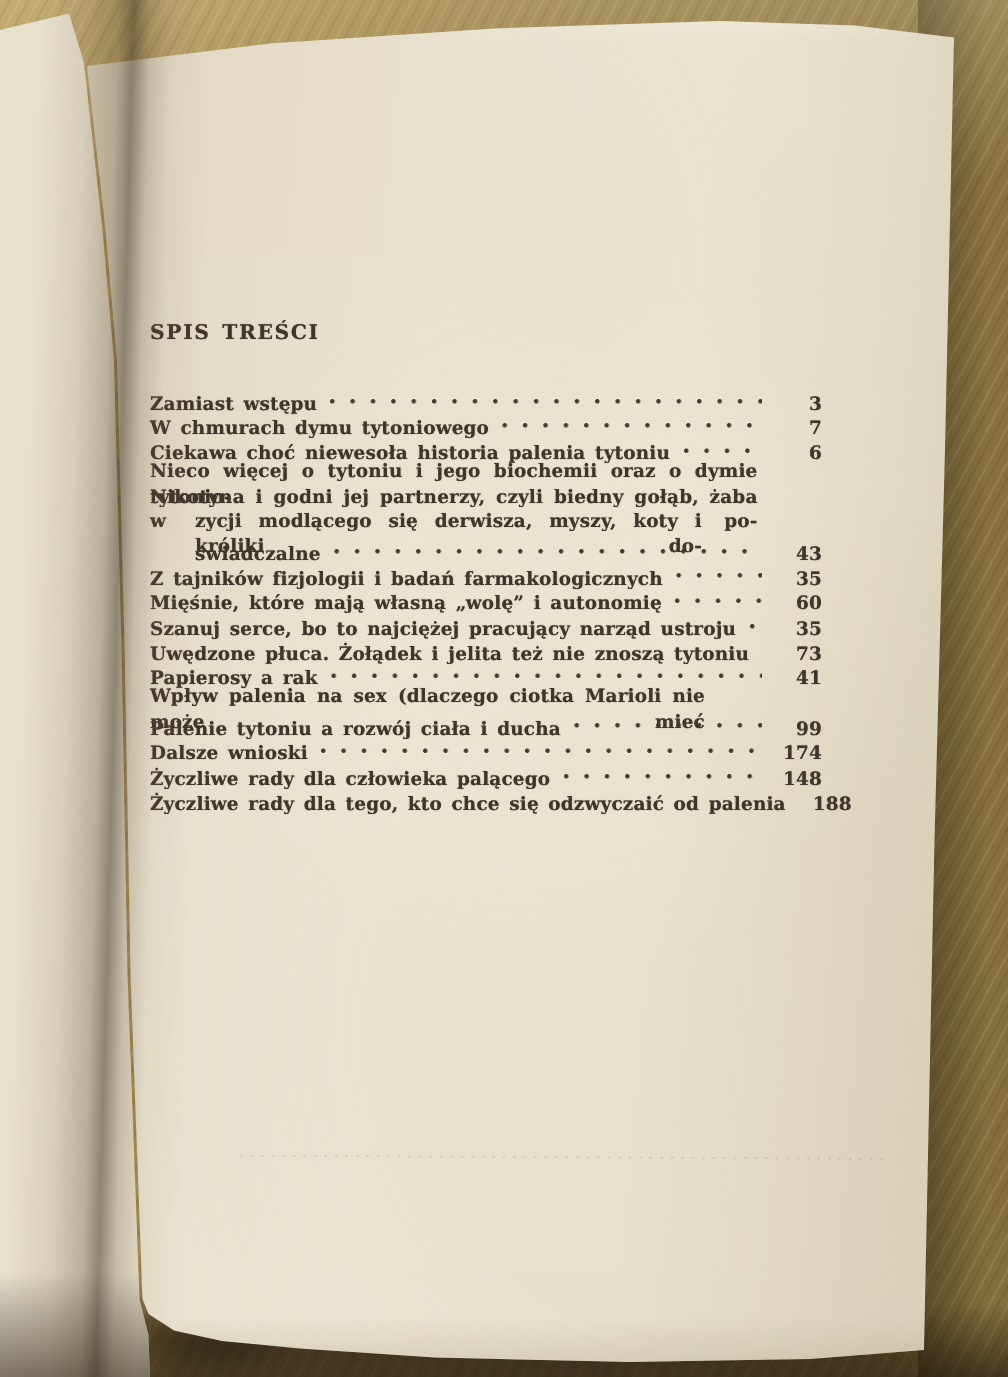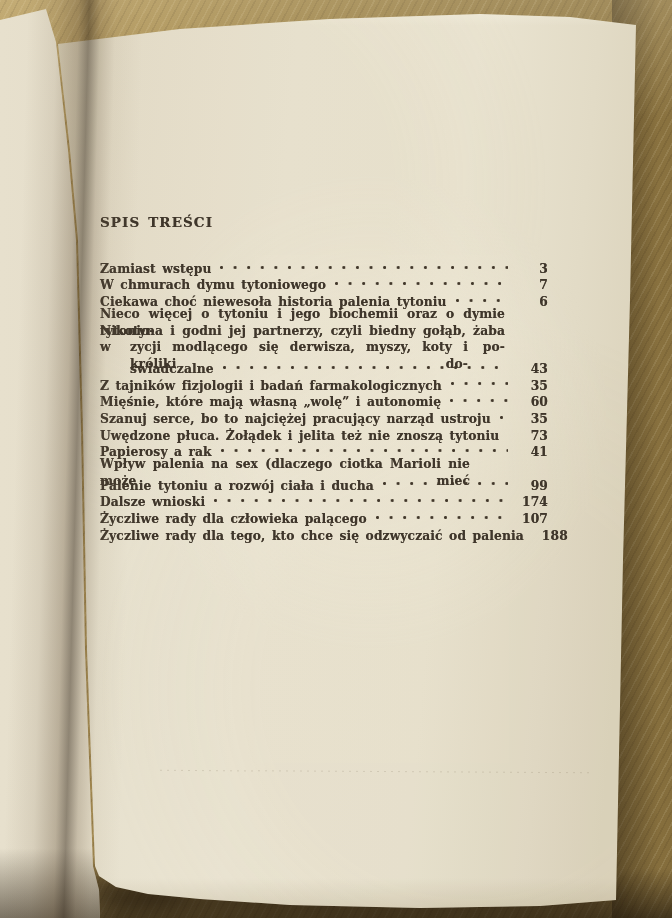--- a/index.html
+++ b/index.html
@@ -190,21 +190,21 @@
         <span class="num">99</span>
       </div>
       <div class="row">
         <span class="t">Dalsze wnioski</span>
         <span class="dots"></span>
         <span class="num">174</span>
       </div>
       <div class="row">
         <span class="t">Życzliwe rady dla człowieka palącego</span>
         <span class="dots"></span>
-        <span class="num">107</span>
+        <span class="num">148</span>
       </div>
       <div class="row">
         <span class="t">Życzliwe rady dla tego, kto chce się odzwyczaić od palenia</span>
         <span class="dots"></span>
         <span class="num">188</span>
       </div>
     </div>
   </div>
 
   <div class="gutter-shade"></div>

